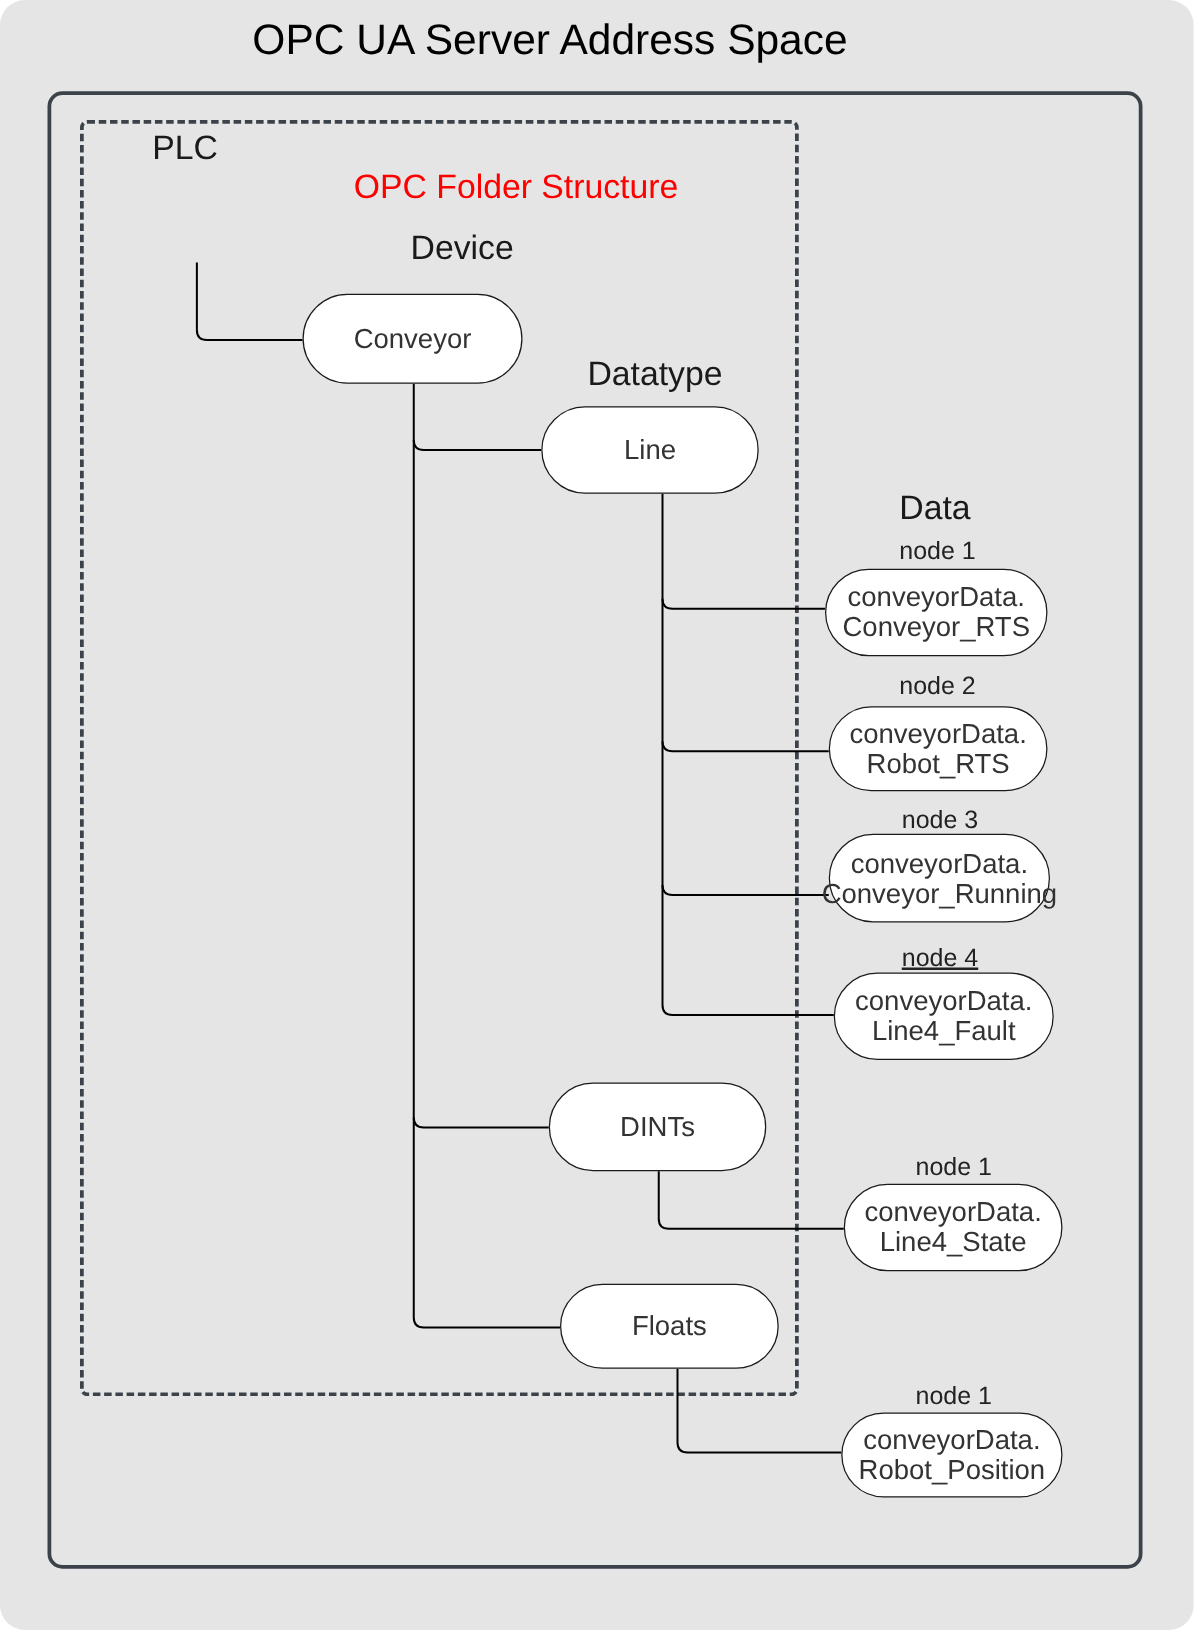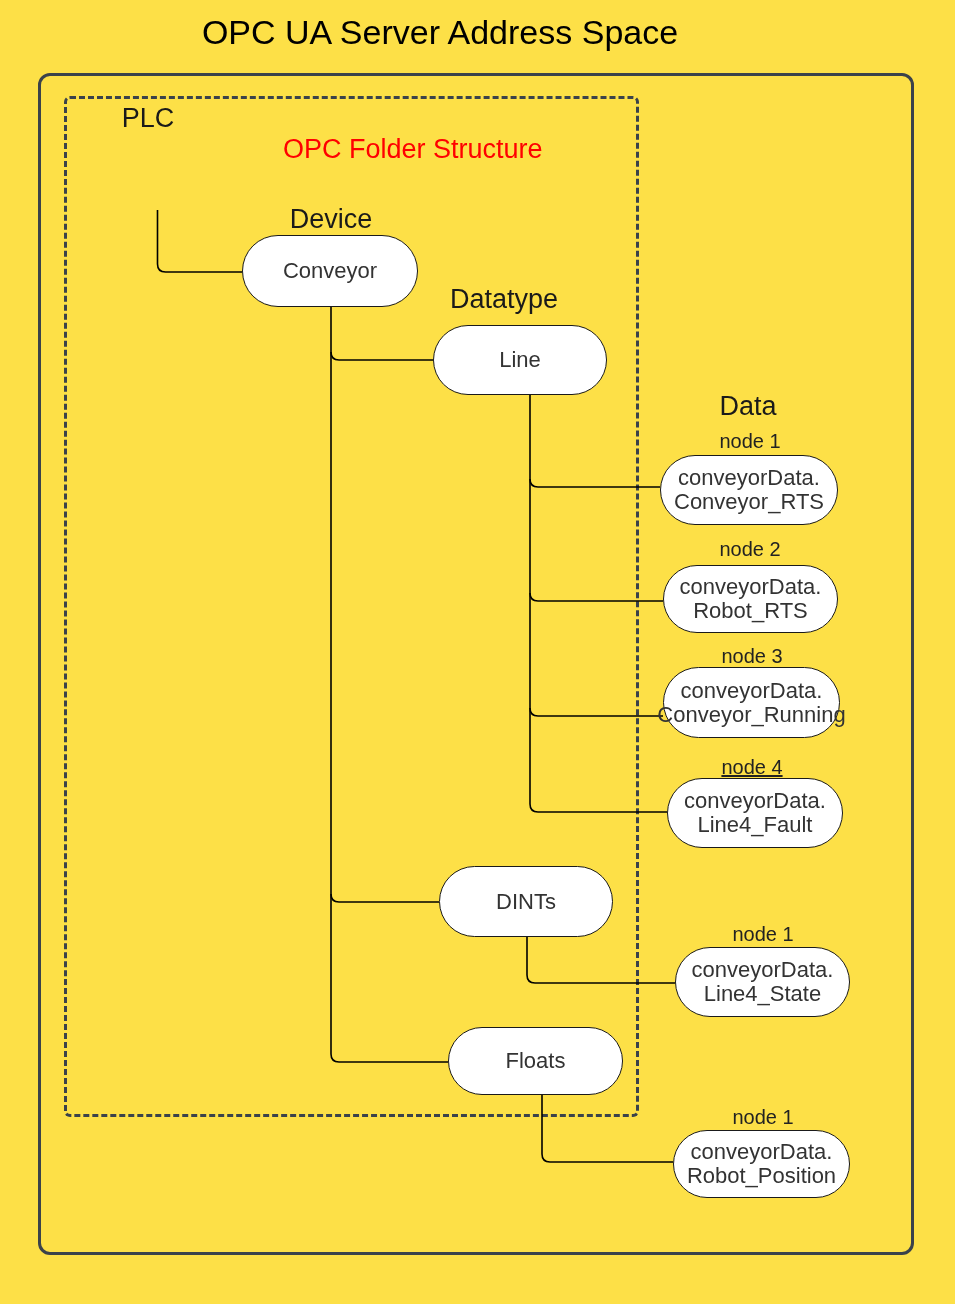--- a/index.html
+++ b/index.html
@@ -1,18 +1,18 @@
 <!DOCTYPE html>
 <html><head>
 <meta charset="utf-8">
 <style>
   html,body{margin:0;padding:0;background:#ffffff;}
   .canvas{
-    position:relative;width:955px;height:1304px;background:#fde047;
-    font-family:"Liberation Sans","DejaVu Sans",sans-serif;overflow:hidden;
+    position:relative;width:955px;height:1304px;background:#e5e5e5;
+    font-family:"Liberation Sans","DejaVu Sans",sans-serif;overflow:hidden;border-radius:20px;
   }
   .title{
     position:absolute;left:0;top:13px;width:880px;text-align:center;
     font-size:34px;color:#000000;letter-spacing:0px;
   }
   .outer-box{
     position:absolute;left:38px;top:73px;width:876px;height:1182px;
     border:3px solid #3b424a;border-radius:12px;box-sizing:border-box;background:transparent;
   }
   .dashed-box{
@@ -48,22 +48,22 @@
   #pill-floats{left:448px;top:1027px;width:175px;height:68px;}
   
   #pill-node1{left:660px;top:455px;width:178px;height:70px;}
   #pill-node2{left:663px;top:565px;width:175px;height:68px;}
   #pill-node3{left:663px;top:667px;width:177px;height:71px;}
   #pill-node4{left:667px;top:778px;width:176px;height:70px;}
   #pill-node5{left:675px;top:947px;width:175px;height:70px;}
   #pill-node6{left:673px;top:1130px;width:177px;height:68px;}
   
   #label-plc{left:68px;top:103px;}
-  #label-device{left:251px;top:204px;}
-  #label-datatype{left:424px;top:284px;}
+  #label-device{left:251px;top:183px;text-align:right;}
+  #label-datatype{left:444px;top:284px;}
   #label-data{left:668px;top:391px;}
   
   #tag-node1{left:680px;top:430px;}
   #tag-node2{left:680px;top:538px;}
   #tag-node3{left:682px;top:645px;}
   #tag-node4{left:682px;top:756px;text-decoration:underline;}
   #tag-node5{left:693px;top:923px;}
   #tag-node6{left:693px;top:1106px;}
 </style>
 </head>

